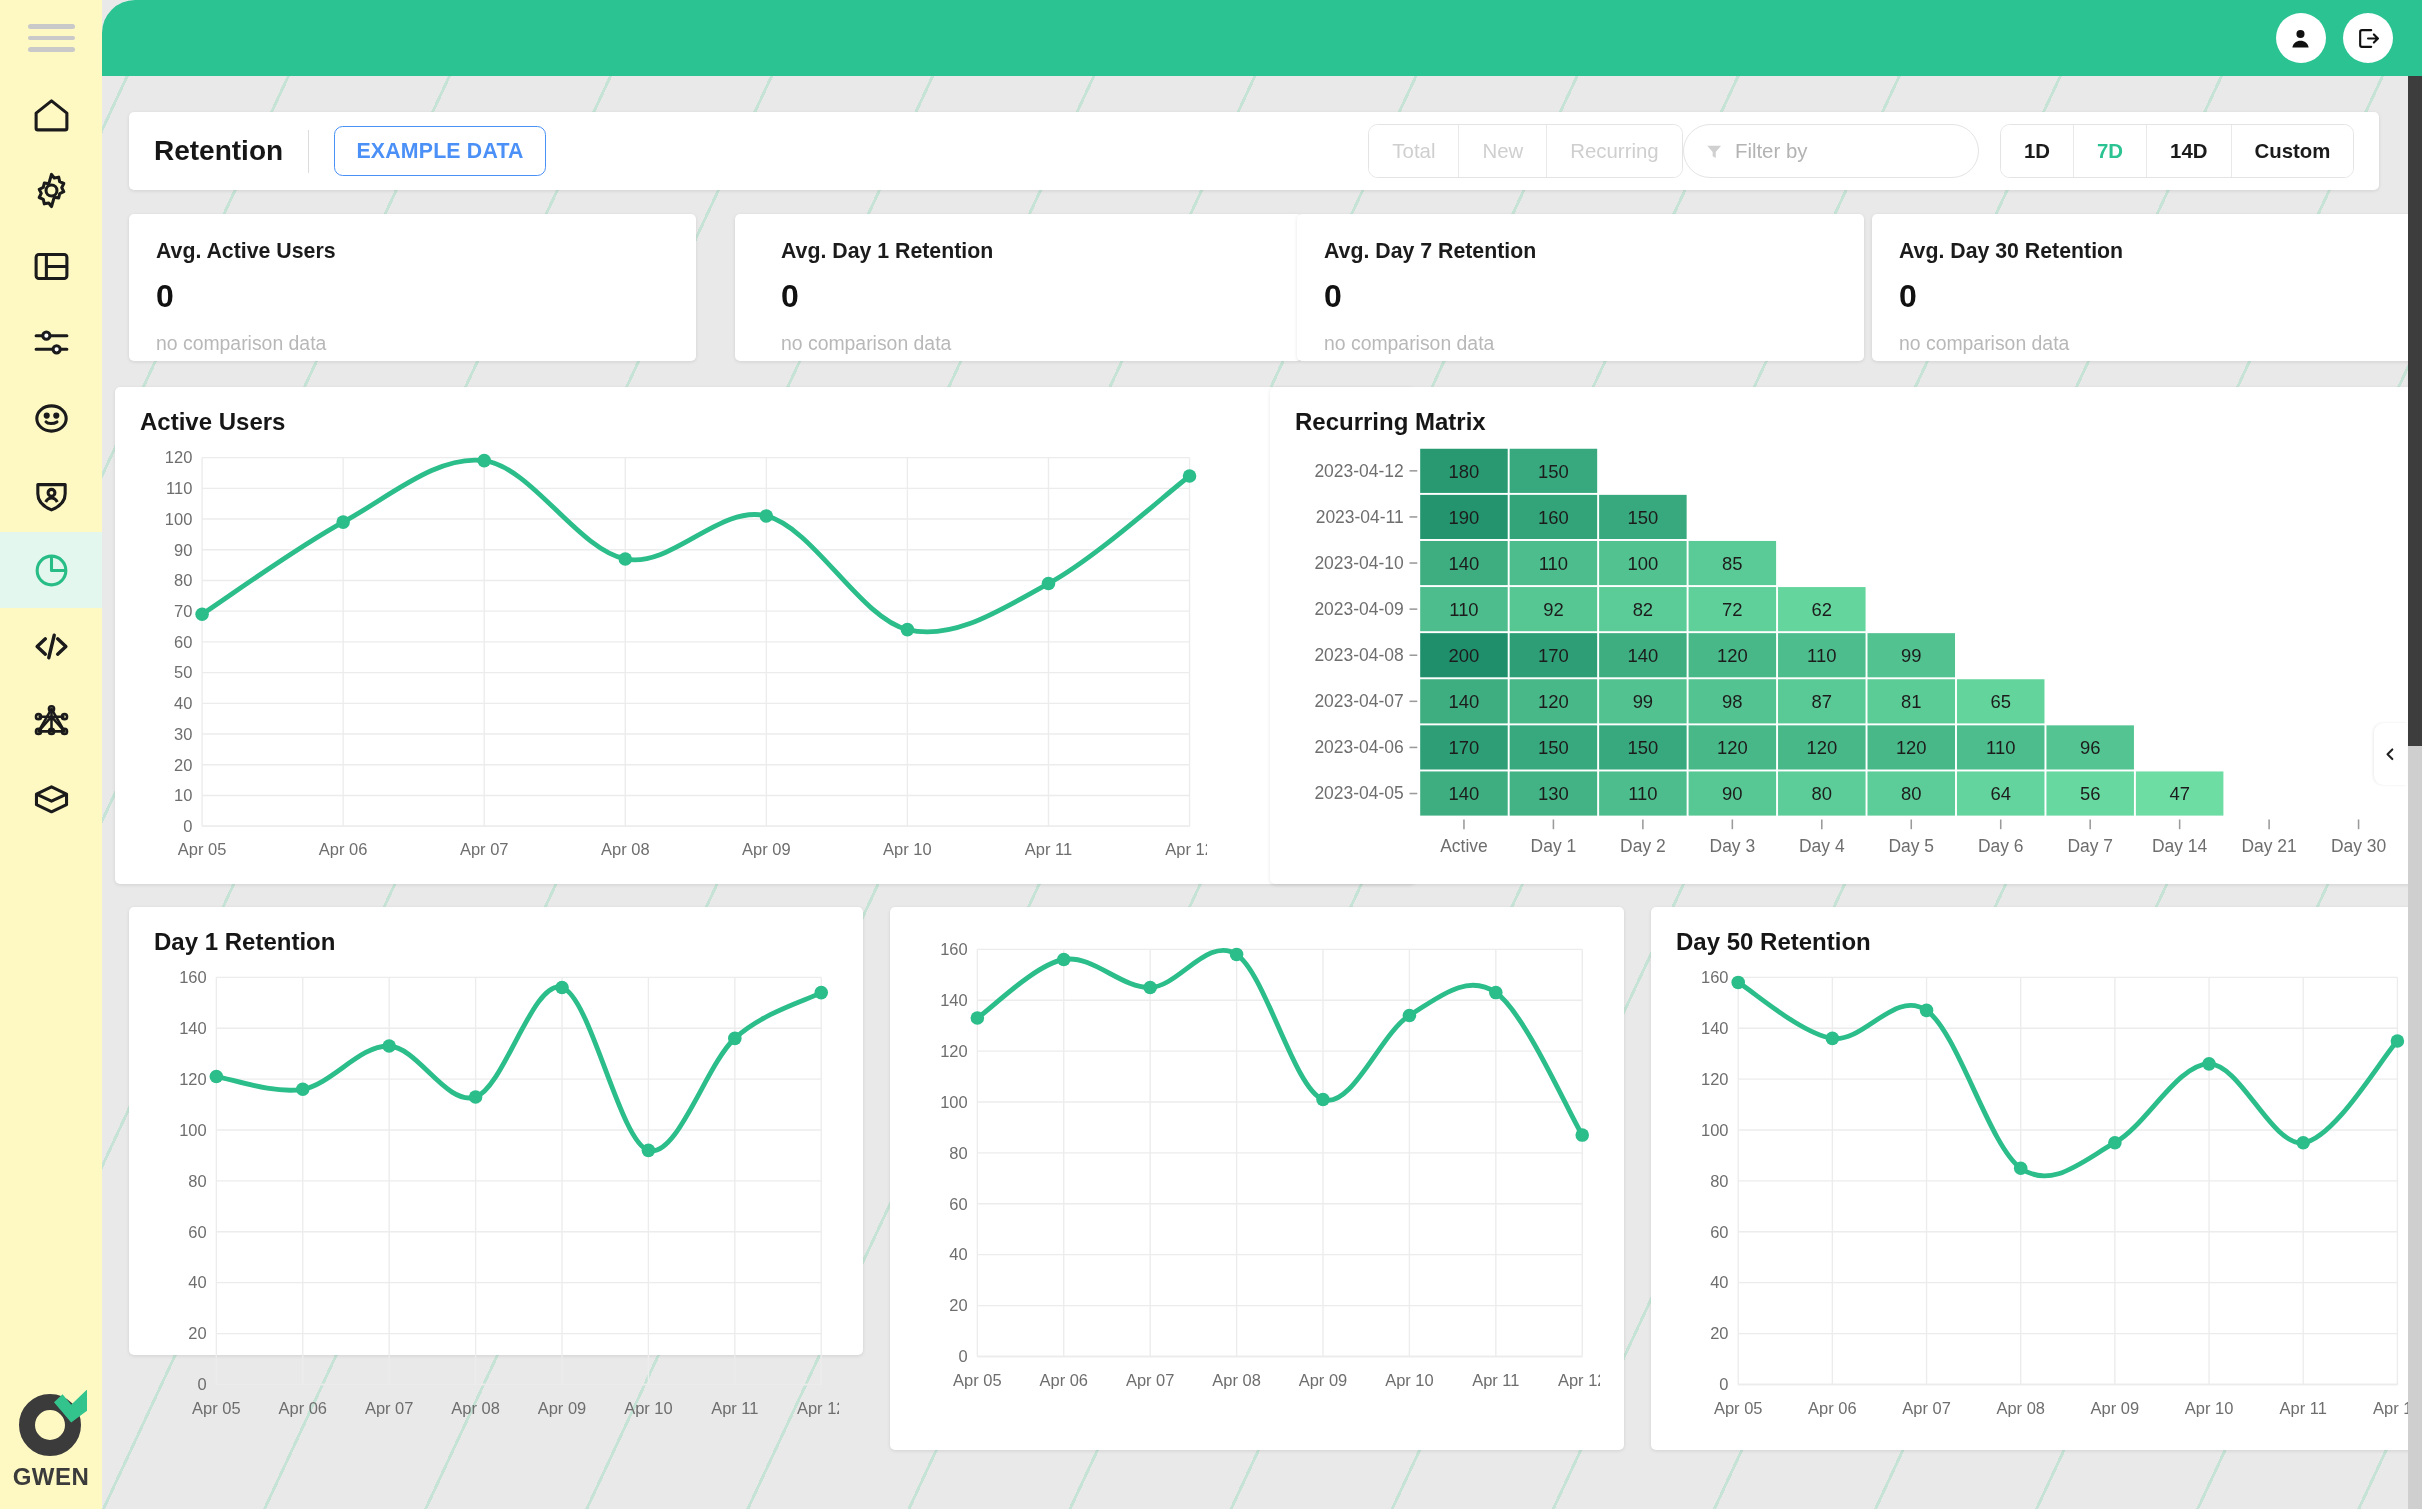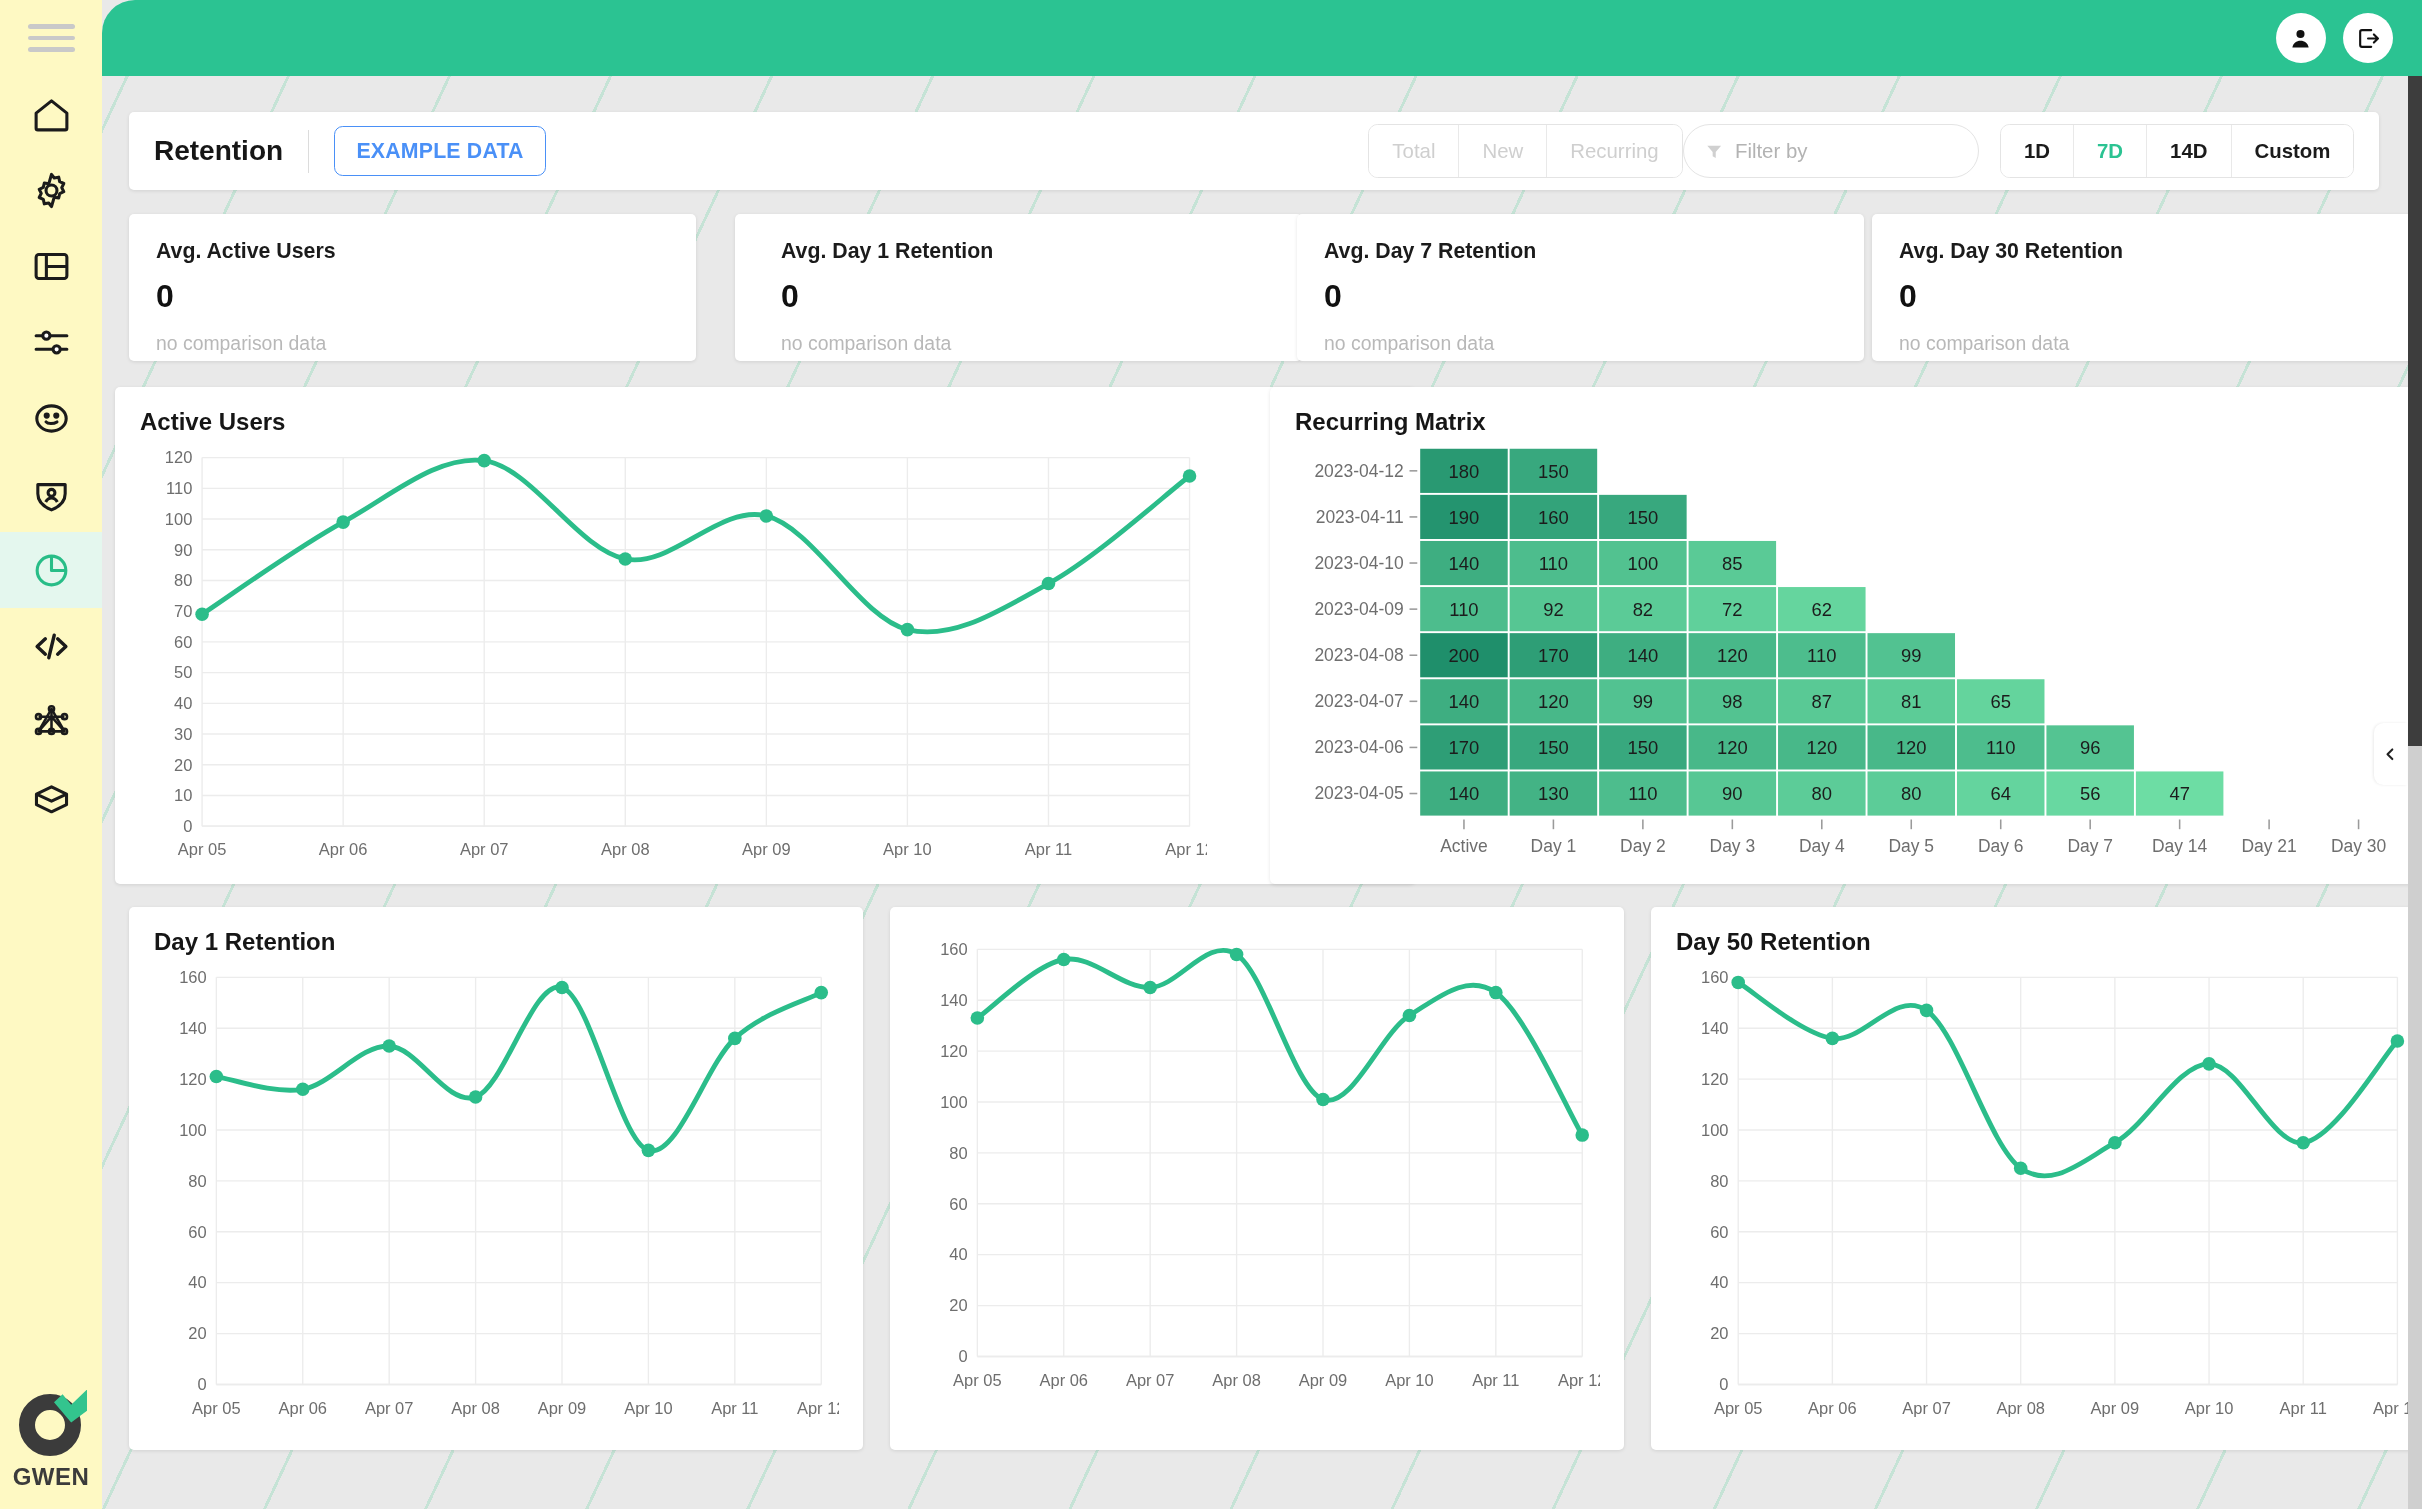--- a/index.html
+++ b/index.html
@@ -502,21 +502,21 @@
         <text x="819.3636363636364" y="428" class="hm-lbl" text-anchor="middle">Day 7</text>
         <line x1="911.5454545454546" y1="395" x2="911.5454545454546" y2="405" class="tickmark"></line>
         <text x="911.5454545454546" y="428" class="hm-lbl" text-anchor="middle">Day 14</text>
         <line x1="1003.7272727272729" y1="395" x2="1003.7272727272729" y2="405" class="tickmark"></line>
         <text x="1003.7272727272729" y="428" class="hm-lbl" text-anchor="middle">Day 21</text>
         <line x1="1095.909090909091" y1="395" x2="1095.909090909091" y2="405" class="tickmark"></line>
         <text x="1095.909090909091" y="428" class="hm-lbl" text-anchor="middle">Day 30</text>
       </svg>
   </div>
 
-  <div class="chart-card card" style="left:27px; top:831px; width:734px; height:543px;">
+  <div class="chart-card card" style="left:27px; top:831px; width:734px; height:448px;">
     <div class="chart-title">Day 1 Retention</div>
     <svg class="plot" id="plot-day1" width="685" height="475" viewBox="0 0 706 490">
         <line x1="64" y1="442" x2="688" y2="442" class="gridline"></line>
         <text x="54" y="448" class="axis-txt" text-anchor="end">0</text>
         <line x1="64" y1="389.5" x2="688" y2="389.5" class="gridline"></line>
         <text x="54" y="395.5" class="axis-txt" text-anchor="end">20</text>
         <line x1="64" y1="337" x2="688" y2="337" class="gridline"></line>
         <text x="54" y="343" class="axis-txt" text-anchor="end">40</text>
         <line x1="64" y1="284.5" x2="688" y2="284.5" class="gridline"></line>
         <text x="54" y="290.5" class="axis-txt" text-anchor="end">60</text>

